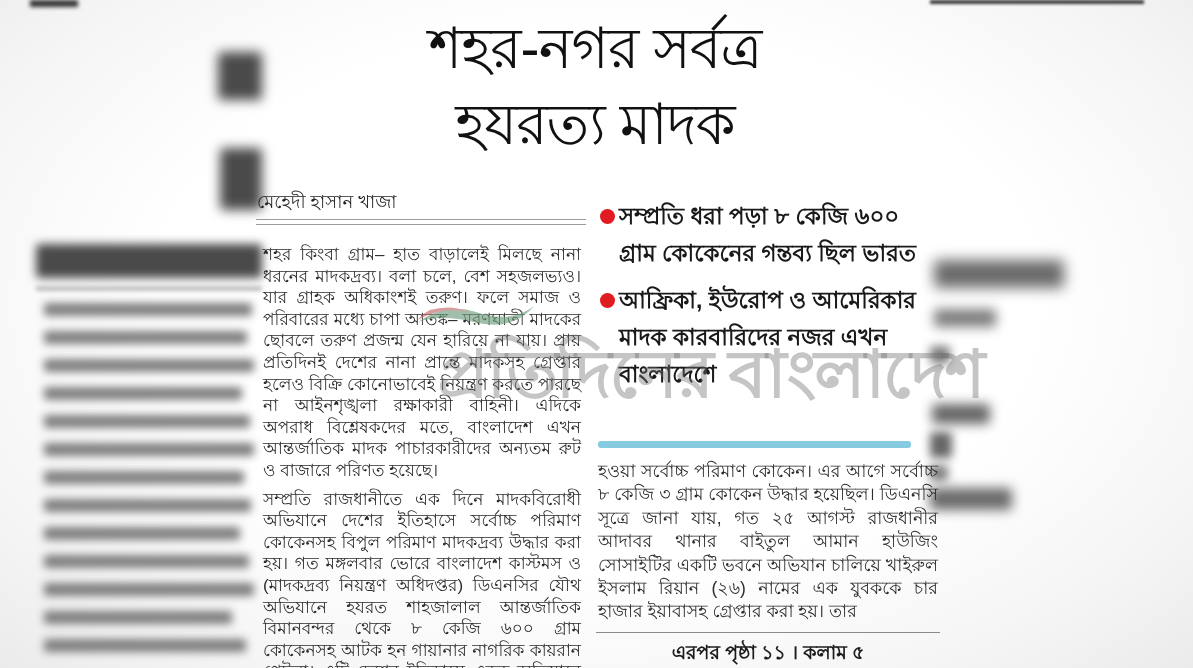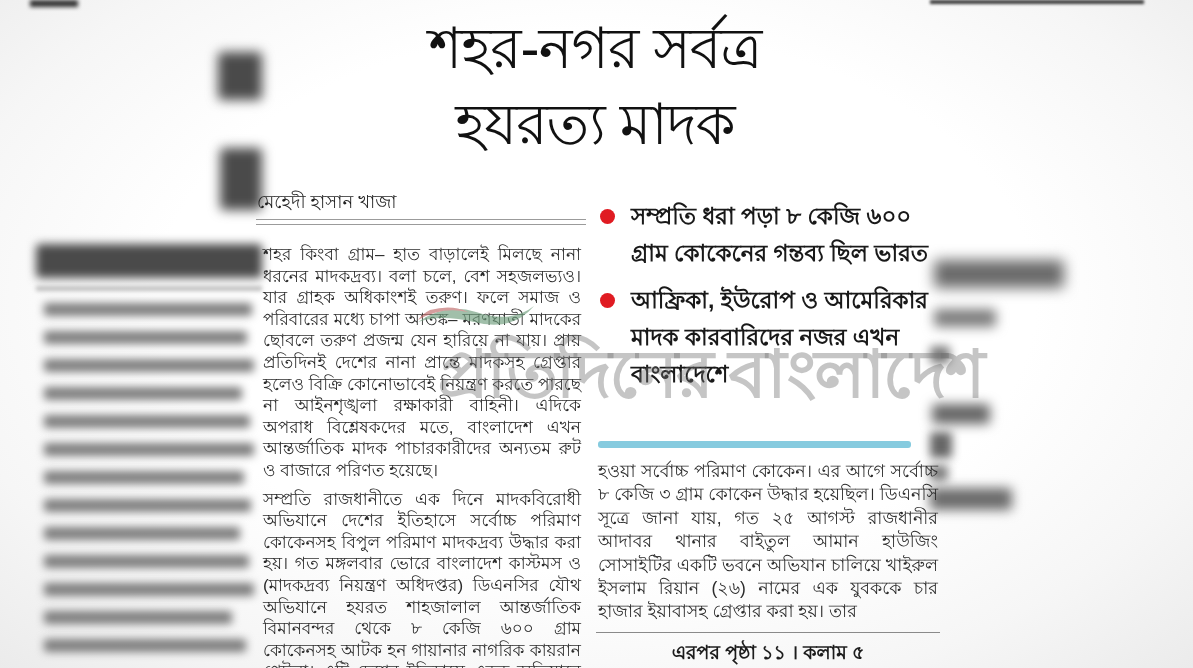--- a/index.html
+++ b/index.html
@@ -21,21 +21,21 @@
   .byline-rule{
     position:absolute;left:256px;top:219px;width:330px;height:4px;
     border-top:1px solid #9b9b9b;border-bottom:1px solid #9b9b9b;
   }
   .col-left{
     position:absolute;left:256px;top:237px;width:332px;
     font-size:17px;line-height:21.6px;text-align:justify;color:#2c2c2c;z-index:2;
   }
   .col-left p{margin:7px;}
   .highlights{position:absolute;left:600px;top:198px;width:332px;z-index:2;}
-  .hl-item{display:flex;gap:16px;margin-bottom:10px;}
+  .hl-item{display:flex;gap:4px;margin-bottom:10px;}
   .hl-dot{flex:0 0 auto;width:15px;height:15px;border-radius:50%;background:#e01b22;margin-top:11px;}
   .hl-text{font-size:23px;line-height:37px;font-weight:600;color:#191919;letter-spacing:0;}
   .divider-blue{position:absolute;left:598px;top:441px;width:313px;height:7px;background:#86cbdf;border-radius:3px;z-index:2;}
   .col-right{
     position:absolute;left:598px;top:460px;width:340px;
     font-size:17.5px;line-height:23.4px;text-align:justify;color:#2c2c2c;z-index:2;
   }
   .col-right p{margin:0;}
   .footer-rule{position:absolute;left:596px;top:632px;width:344px;height:1px;background:#8a8a8a;z-index:2;}
   .continuation{

